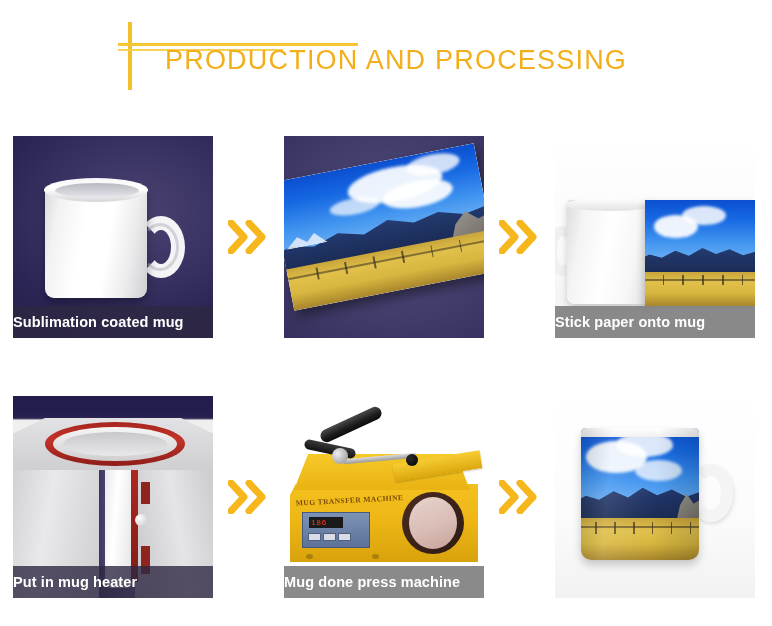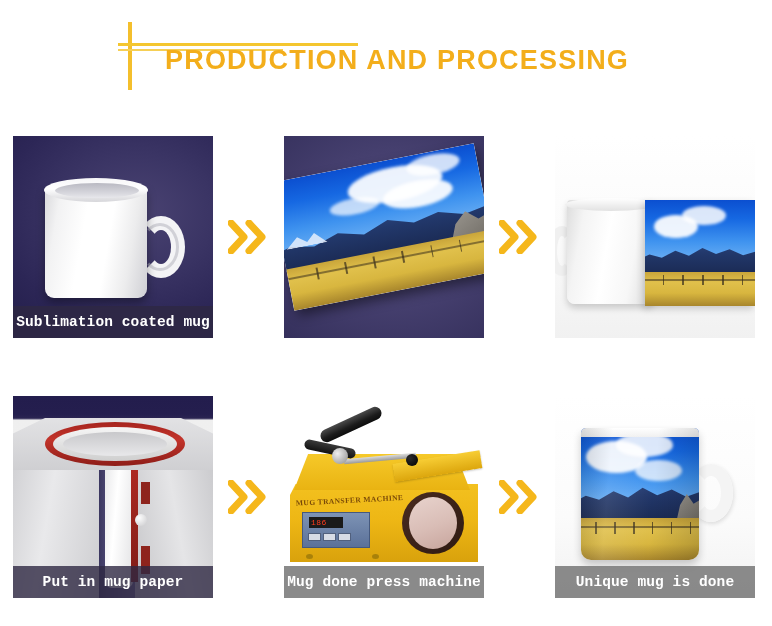--- a/index.html
+++ b/index.html
@@ -31,21 +31,21 @@
     background:#f4c62f;
   }
   .deco-hline2{
     position:absolute;left:0;top:27px;width:165px;height:2px;
     background:#f6cf55;
   }
   .header-title{
     position:absolute;
     left:165px;top:45px;
     font-size:27px;
-    font-weight:bold;
+    font-weight:normal;
     letter-spacing:1.2px;
     color:#f3ae1b;
     white-space:nowrap;
     font-family:"Liberation Sans", sans-serif;
   }
 
   
   .grid{
     position:absolute;
     left:0;top:118px;
@@ -74,26 +74,26 @@
     position:absolute;
     left:0;top:0;right:0;bottom:0;
     overflow:hidden;
   }
 
   .caption{
     position:absolute;
     left:0;right:0;bottom:0;
     height:32px;
     line-height:32px;
-    text-align:center;
+    text-align:left;
     color:#ffffff;
     font-size:14.5px;
     font-weight:bold;
     letter-spacing:0.1px;
-    font-family:Liberation Mono, monospace;
+    font-family:Liberation Sans, sans-serif;
     z-index:20;
     white-space:nowrap;
   }
   .caption.dark{ background:rgba(46,40,66,0.80); }
   .caption.gray{ background:rgba(128,128,128,0.92); }
 
   
   .arrow{
     width:42px;height:34px;
     position:relative;
@@ -483,20 +483,21 @@
             <div class="field"></div>
             <div class="fenceline"></div>
             <div class="post" style="left:16%;"></div>
             <div class="post" style="left:34%;"></div>
             <div class="post" style="left:52%;"></div>
             <div class="post" style="left:70%;"></div>
             <div class="post" style="left:88%;"></div>
           </div>
         </div>
       </div>
+      <div class="caption gray">Stick paper onto mug</div>
     </div>
 
   </div>
 
   <div class="row row-2">
 
     <div class="card card-1">
       <div class="card-media">
         <div class="bg-heater"></div>
         <div class="heater-bodyL"></div>
@@ -505,21 +506,21 @@
         <div class="heater-mug"></div>
         <div class="heater-red1"></div>
         <div class="heater-red2"></div>
         <div class="heater-red3"></div>
         <div class="heater-knob"></div>
         <div class="heater-top"></div>
         <div class="heater-ringout"></div>
         <div class="heater-ringin"></div>
         <div class="heater-well"></div>
       </div>
-      <div class="caption dark">Put in mug paper</div>
+      <div class="caption dark">Put in mug heater</div>
     </div>
 
     <div class="spacer">
       <div class="arrow">
         <svg width="42" height="34" viewBox="0 0 42 34" aria-hidden="true">
           <path d="M3 3 L16 17 L3 31" fill="none" stroke="#f5b71b" stroke-width="7" stroke-linecap="round" stroke-linejoin="round"></path>
           <path d="M21 3 L34 17 L21 31" fill="none" stroke="#f5b71b" stroke-width="7" stroke-linecap="round" stroke-linejoin="round"></path>
         </svg>
       </div>
     </div>
@@ -579,17 +580,16 @@
               <div class="post" style="left:44%;"></div>
               <div class="post" style="left:60%;"></div>
               <div class="post" style="left:76%;"></div>
               <div class="post" style="left:92%;"></div>
             </div>
             <div class="mug6-rimtop"></div>
             <div class="mug6-shade"></div>
           </div>
         </div>
       </div>
-      <div class="caption gray">Unique mug is done</div>
     </div>
 
   </div>
 </div>
 
 </body></html>

